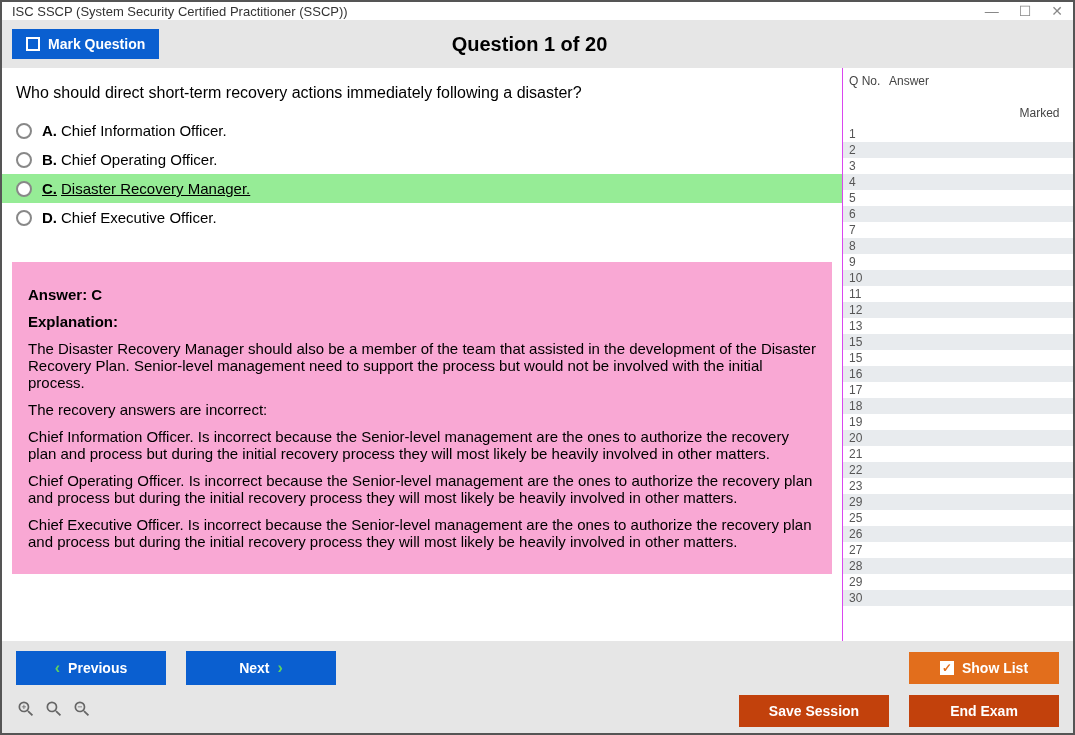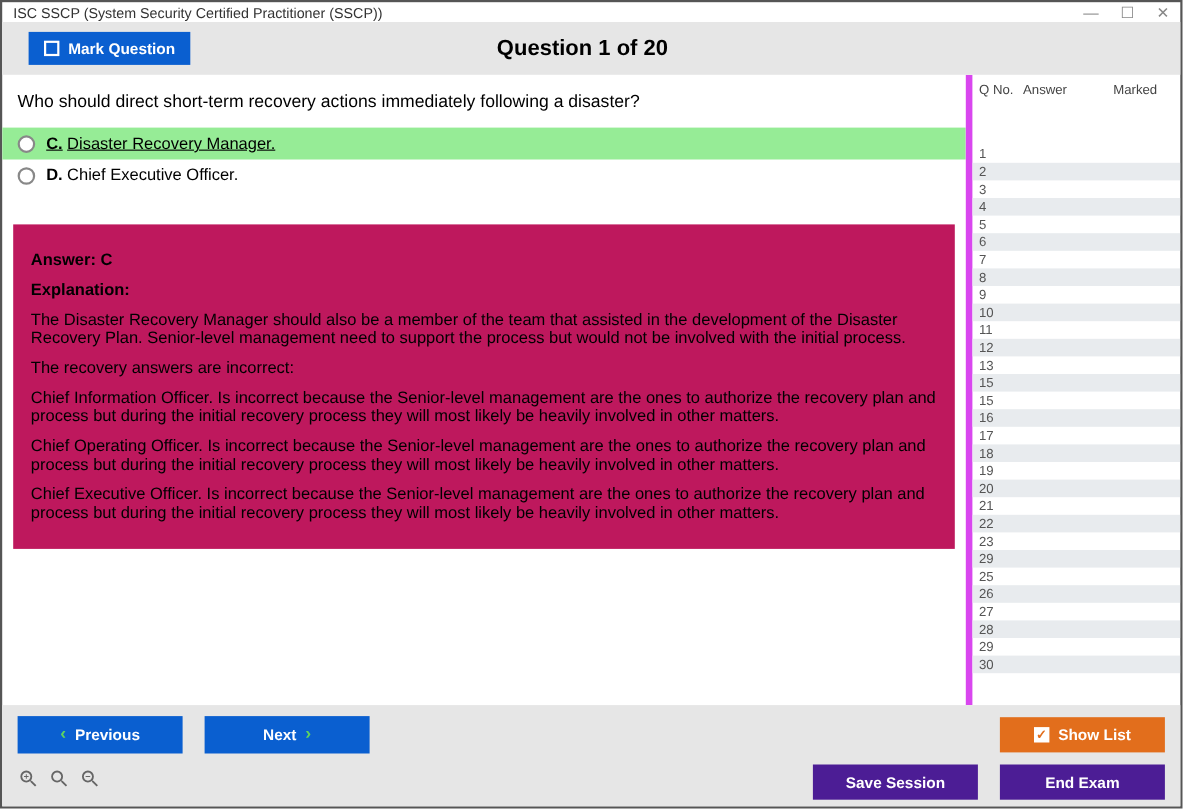--- a/index.html
+++ b/index.html
@@ -22,21 +22,21 @@
     color: #333;
     justify-content: space-between;
   }
   .titlebar-controls { display: flex; gap: 20px; color: #888; font-size: 14px;}
   .titlebar-controls span { cursor: default; }
   .headerbar {
     background: #e6e6e6;
     height: 48px;
     display: flex; align-items: center;
     position: relative;
-    padding: 0 24px;
+    padding: 0 10px;
   }
   .mark-btn {
     background: #0a5fd0;
     color: #fff;
     border: none;
     font-weight: bold;
     font-size: 14px;
     padding: 7px 14px;
     display: flex; align-items: center; gap: 8px;
     cursor: pointer;
@@ -62,42 +62,41 @@
     display:flex; align-items: center; gap: 10px;
     padding: 6px 14px; font-size: 15px;
     cursor: pointer;
   }
   .option.highlight { background: #96ec96; text-decoration: underline; }
   .radio {
     width:16px; height:16px; border:2px solid #888; border-radius:50%; flex-shrink:0; background:#fff;
   }
   .option .letter { font-weight: bold; margin-right:4px;}
   .answer-panel {
-    background: #be185d;
+    background: #f9a8d4;
     margin: 30px 10px 10px 10px;
     padding: 14px 16px;
     font-size: 15px;
     overflow-y: auto;
     flex: 0 0 auto;
   }
   .answer-panel p { margin: 10px 0; }
   .ans-head { font-weight: bold; }
   .sidebar {
-    width: 195px;
-    border-left: 6px solid #d946ef;
+    width: 231px;
+    border-left: 1px solid #d946ef;
     display:flex; flex-direction:column;
     font-size: 12px;
-    gap: 38px;
   }
   .side-header {
     display:flex; padding: 6px 6px; color:#444; font-size:12px;
   }
   .side-header .c1{ width:40px;}
   .side-header .c2{ flex:1;}
-  .side-header .c3{ width:55px; text-align:left;}
+  .side-header .c3{ width:55px; text-align:center;margin-top:32px;}
   .side-body {
     flex:1; overflow-y: scroll; position:relative;
   }
   .row { display:flex; padding:1px 6px; height:16px; color:#555; align-items:center; cursor:pointer;}
   .row:nth-child(even){ background:#e8ebee;}
   .row .c1{ width:40px;}
   .footer {
     background:#e6e6e6;
     padding: 10px 14px 6px 14px;
   }
@@ -105,21 +104,21 @@
     display:flex; align-items:center; gap:20px;
   }
   .footer-row2 { margin-top:10px; justify-content: space-between;}
   .btn {
     border:none; color:#fff; font-weight:bold; font-size:14px;
     padding: 8px 0; display:flex; align-items:center; justify-content:center; gap:8px;
     cursor:pointer; width:150px;
   }
   .btn.blue { background:#0a5fd0;}
   .btn.orange{ background:#e26e1c;}
-  .btn.dark { background:#4c1d95;}
+  .btn.dark { background:#c2410c;}
   .chev { font-size:16px; font-weight:bold;}
   .chev.green{color:#5fd35f;}
   .spacer{flex:1;}
   .zoom-icons { display:flex; gap:8px; color:#666; font-size:20px; align-items:center;}
   .zoom-icons svg { width:20px; height:20px; fill:#666; }
   .checkbox-filled{
     width:14px;height:14px;background:#fff;display:inline-flex;align-items:center;justify-content:center;color:#e26e1c;font-size:12px;font-weight:bold;
   }
   .dropdown-caret { font-size:10px; color:#f8b878; margin-left:8px;}
 </style>
@@ -142,20 +141,28 @@
       <span class="box"></span>
       <span>Mark Question</span>
     </button>
     <div class="q-title">Question 1 of 20</div>
   </div>
 
   <div class="body">
     <div class="main">
       <div class="question-text">Who should direct short-term recovery actions immediately following a disaster?</div>
       <div class="options" id="options">
+          <div class="option">
+            <span class="radio"></span>
+            <span><span class="letter">A.</span><span>Chief Information Officer.</span></span>
+          </div>
+          <div class="option">
+            <span class="radio"></span>
+            <span><span class="letter">B.</span><span>Chief Operating Officer.</span></span>
+          </div>
           <div class="option highlight">
             <span class="radio"></span>
             <span><span class="letter">C.</span><span>Disaster Recovery Manager.</span></span>
           </div>
           <div class="option">
             <span class="radio"></span>
             <span><span class="letter">D.</span><span>Chief Executive Officer.</span></span>
           </div>
         </div>
       <div class="answer-panel">

